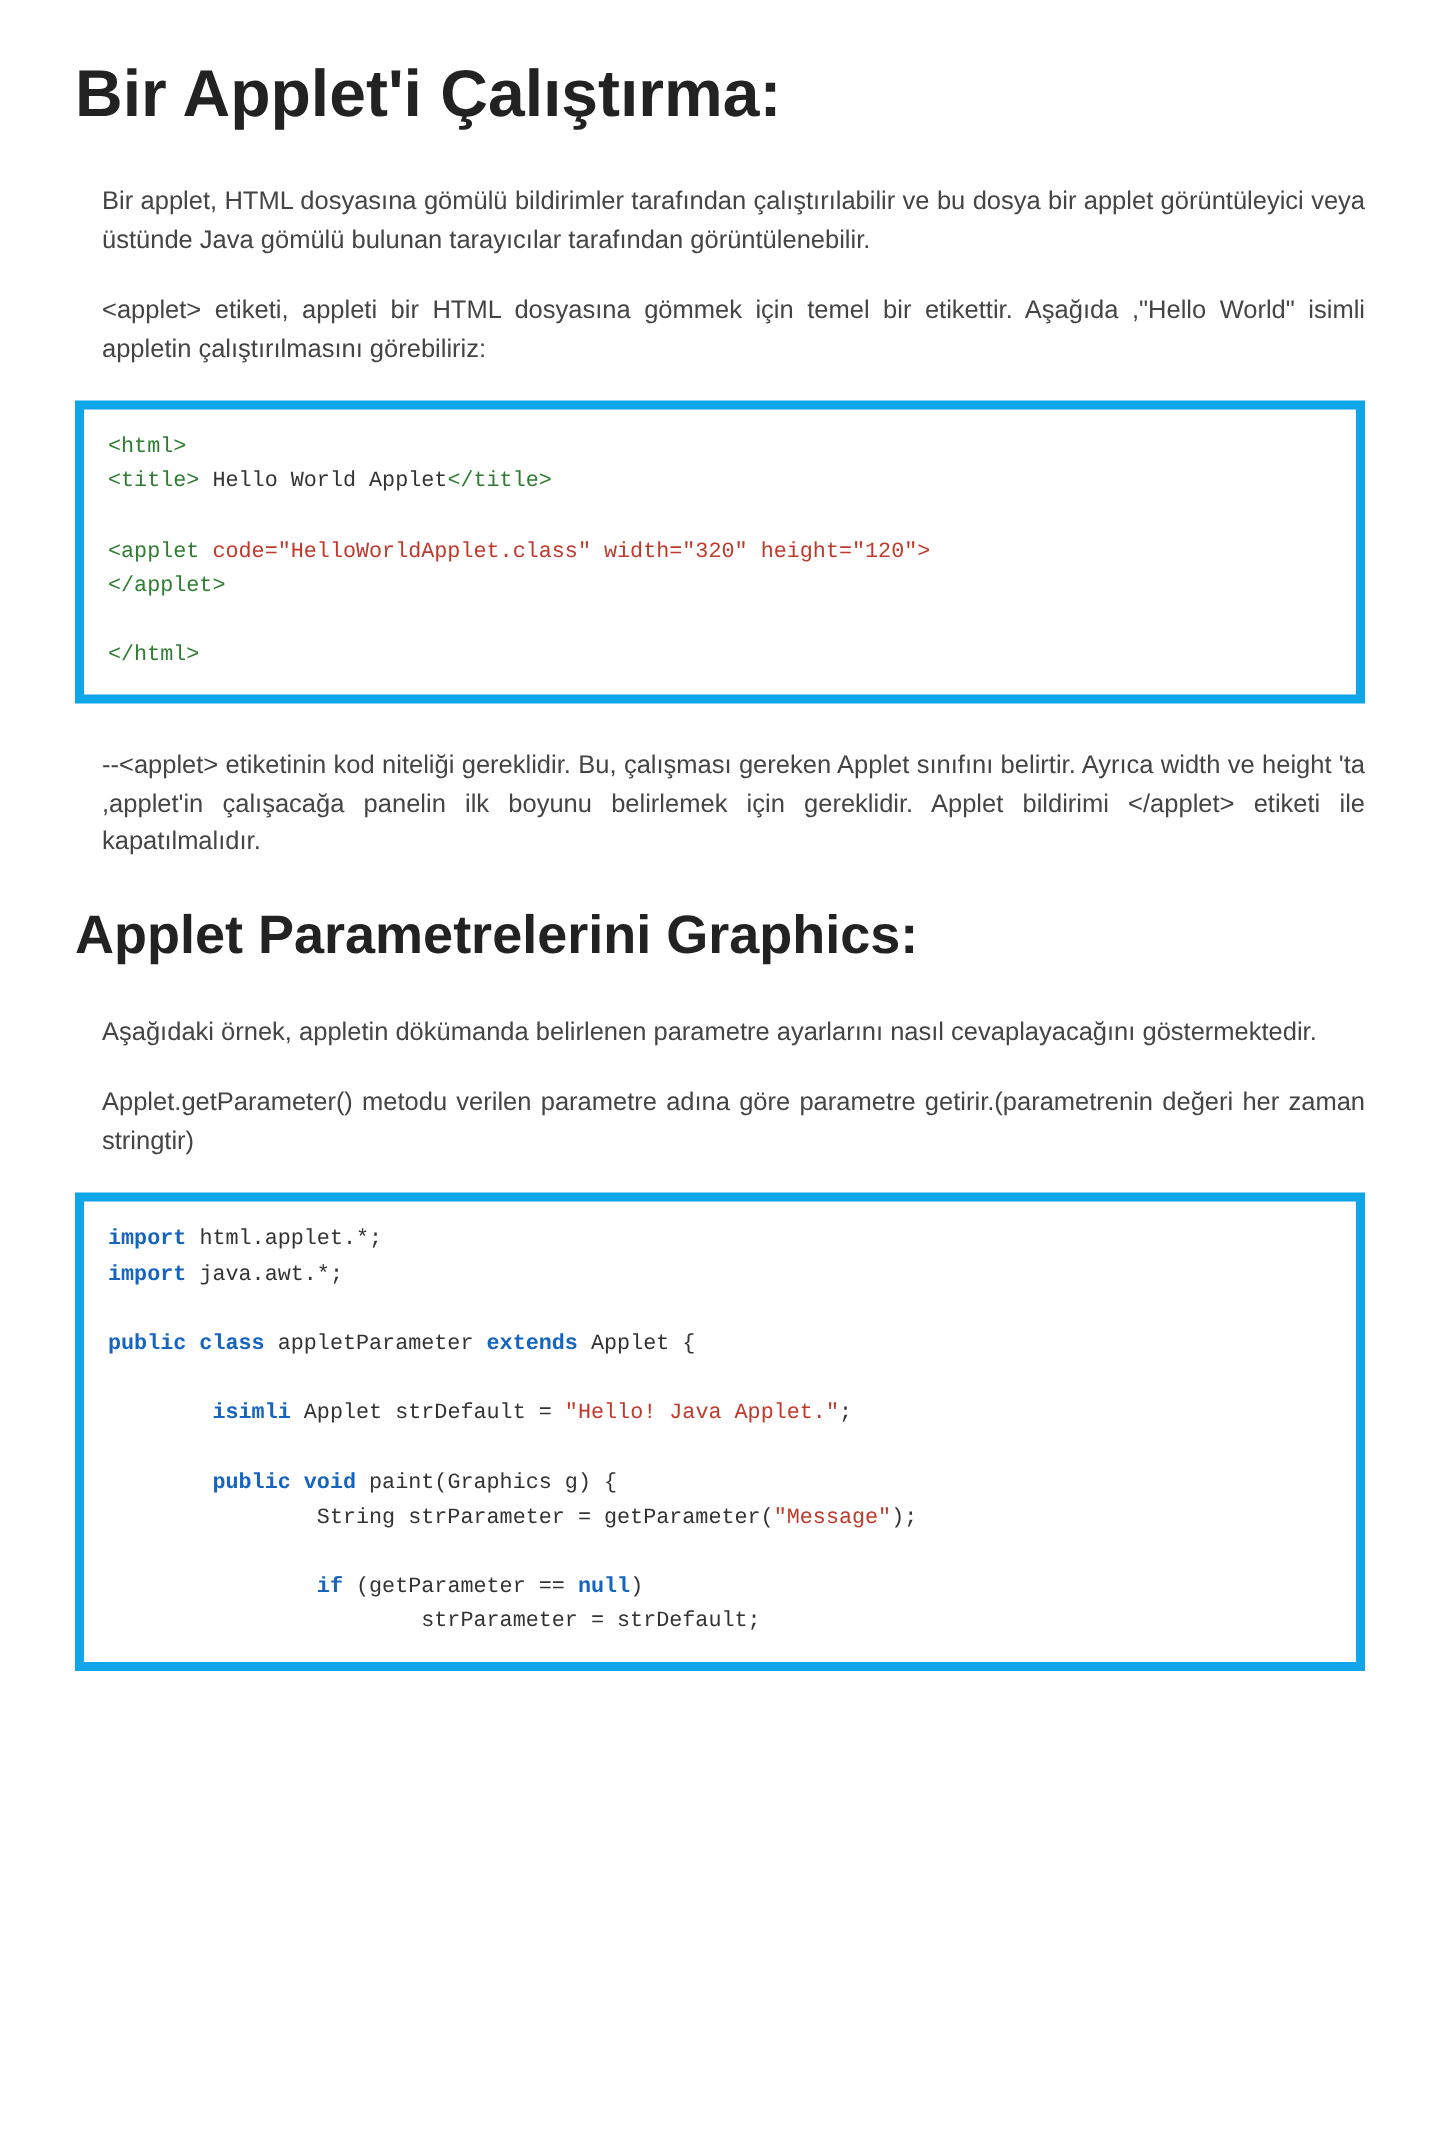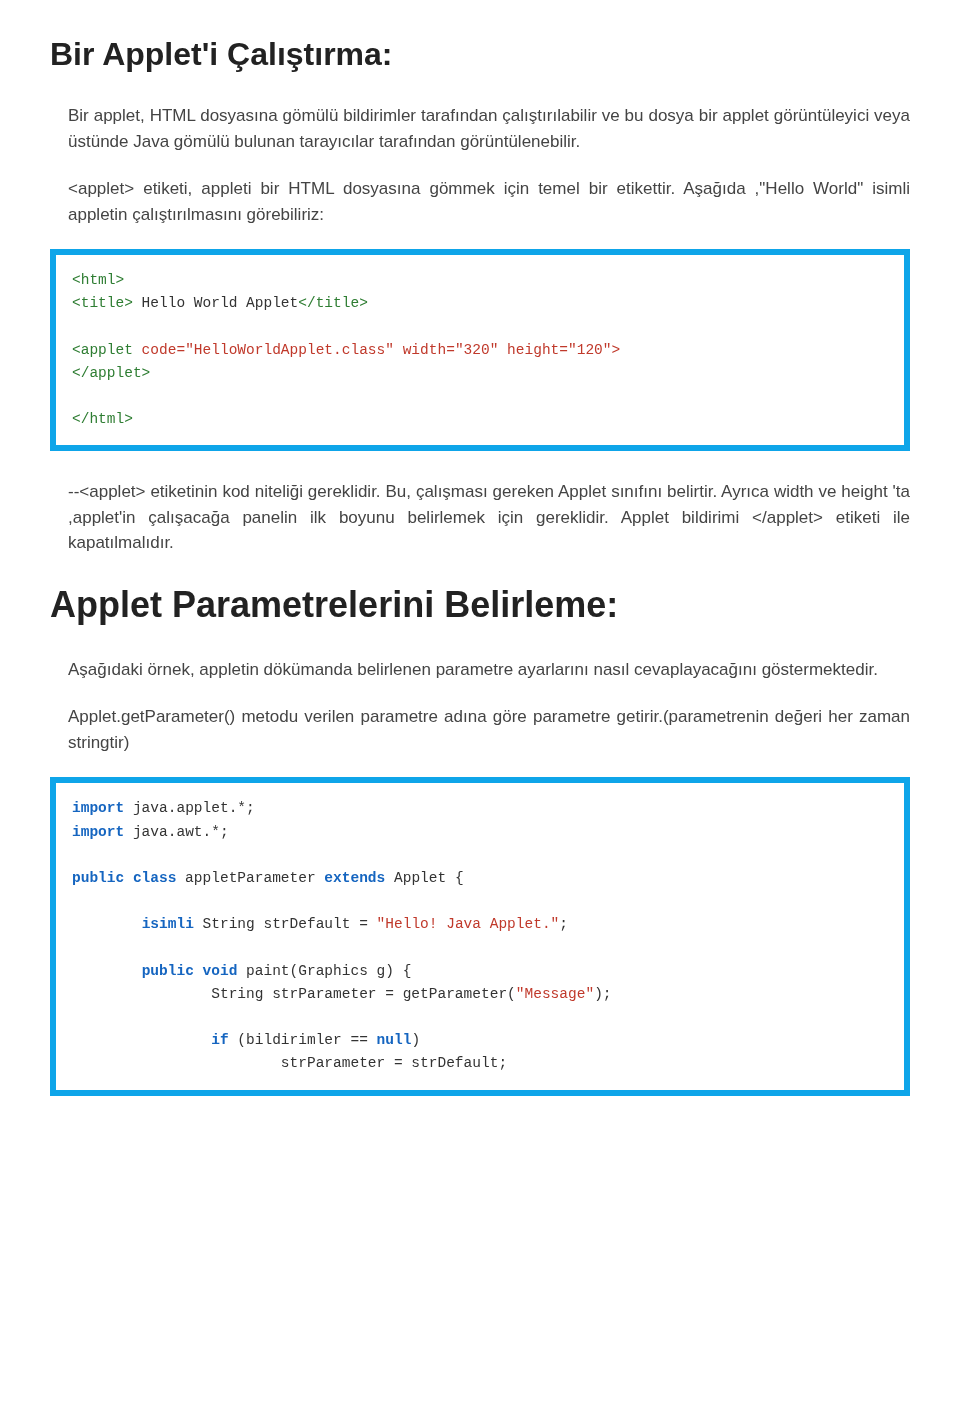--- a/index.html
+++ b/index.html
@@ -6,21 +6,21 @@
     font-family: Arial, Helvetica, sans-serif;
     color: #333;
     margin: 0;
     padding: 30px 50px;
     background: #fff;
     width: 960px;
     box-sizing: border-box;
     line-height: 1.5;
   }
   h1 {
-    font-size: 32px;
+    font-size: 44px;
     font-weight: bold;
     color: #222;
     margin: 0 0 25px 0;
   }
   h1.bigger {
     font-size: 36px;
   }
   p {
     font-size: 17px;
     color: #444;
@@ -60,32 +60,32 @@
 <div class="codeblock"><span class="c-green">&lt;html&gt;</span>
 <span class="c-green">&lt;title&gt;</span><span> Hello World Applet</span><span class="c-green">&lt;/title&gt;</span>
 
 <span class="c-green">&lt;applet</span><span class="c-red"> code="HelloWorldApplet.class"</span><span class="c-red"> width="320"</span><span class="c-red"> height="120"&gt;</span>
 <span class="c-green">&lt;/applet&gt;</span>
 
 <span class="c-green">&lt;/html&gt;</span></div>
 
 <p class="indent">--&lt;applet&gt; etiketinin kod niteliği gereklidir. Bu, çalışması gereken Applet sınıfını belirtir. Ayrıca width ve height 'ta ,applet'in çalışacağa panelin ilk boyunu belirlemek için gereklidir. Applet bildirimi &lt;/applet&gt; etiketi ile kapatılmalıdır.</p>
 
-<h1 class="bigger">Applet Parametrelerini Belirleme:</h1>
+<h1 class="bigger">Applet Parametrelerini Graphics:</h1>
 
 <p class="indent">Aşağıdaki örnek, appletin dökümanda belirlenen parametre ayarlarını nasıl cevaplayacağını göstermektedir.</p>
 
 <p class="indent">
   <span class="bold-run">Applet.getParameter()</span><span> metodu verilen parametre adına göre parametre getirir.(parametrenin değeri her zaman stringtir)</span>
 </p>
 
-<div class="codeblock"><span class="c-bluebold">import</span><span> java.applet.*;</span>
+<div class="codeblock"><span class="c-bluebold">import</span><span> html.applet.*;</span>
 <span class="c-bluebold">import</span><span> java.awt.*;</span>
 
 <span class="c-bluebold">public class</span><span> appletParameter </span><span class="c-bluebold">extends</span><span> Applet {</span>
 
-        <span class="c-bluebold">isimli</span><span> String strDefault = </span><span class="c-red">"Hello! Java Applet."</span><span>;</span>
+        <span class="c-bluebold">isimli</span><span> Applet strDefault = </span><span class="c-red">"Hello! Java Applet."</span><span>;</span>
 
         <span class="c-bluebold">public void</span><span> paint(Graphics g) {</span>
                 <span>String strParameter = getParameter(</span><span class="c-red">"Message"</span><span>);</span>
 
-                <span class="c-bluebold">if</span><span> (bildirimler == </span><span class="c-bluebold">null</span><span>)</span>
+                <span class="c-bluebold">if</span><span> (getParameter == </span><span class="c-bluebold">null</span><span>)</span>
                         <span>strParameter = strDefault;</span></div>
 
 </body></html>

